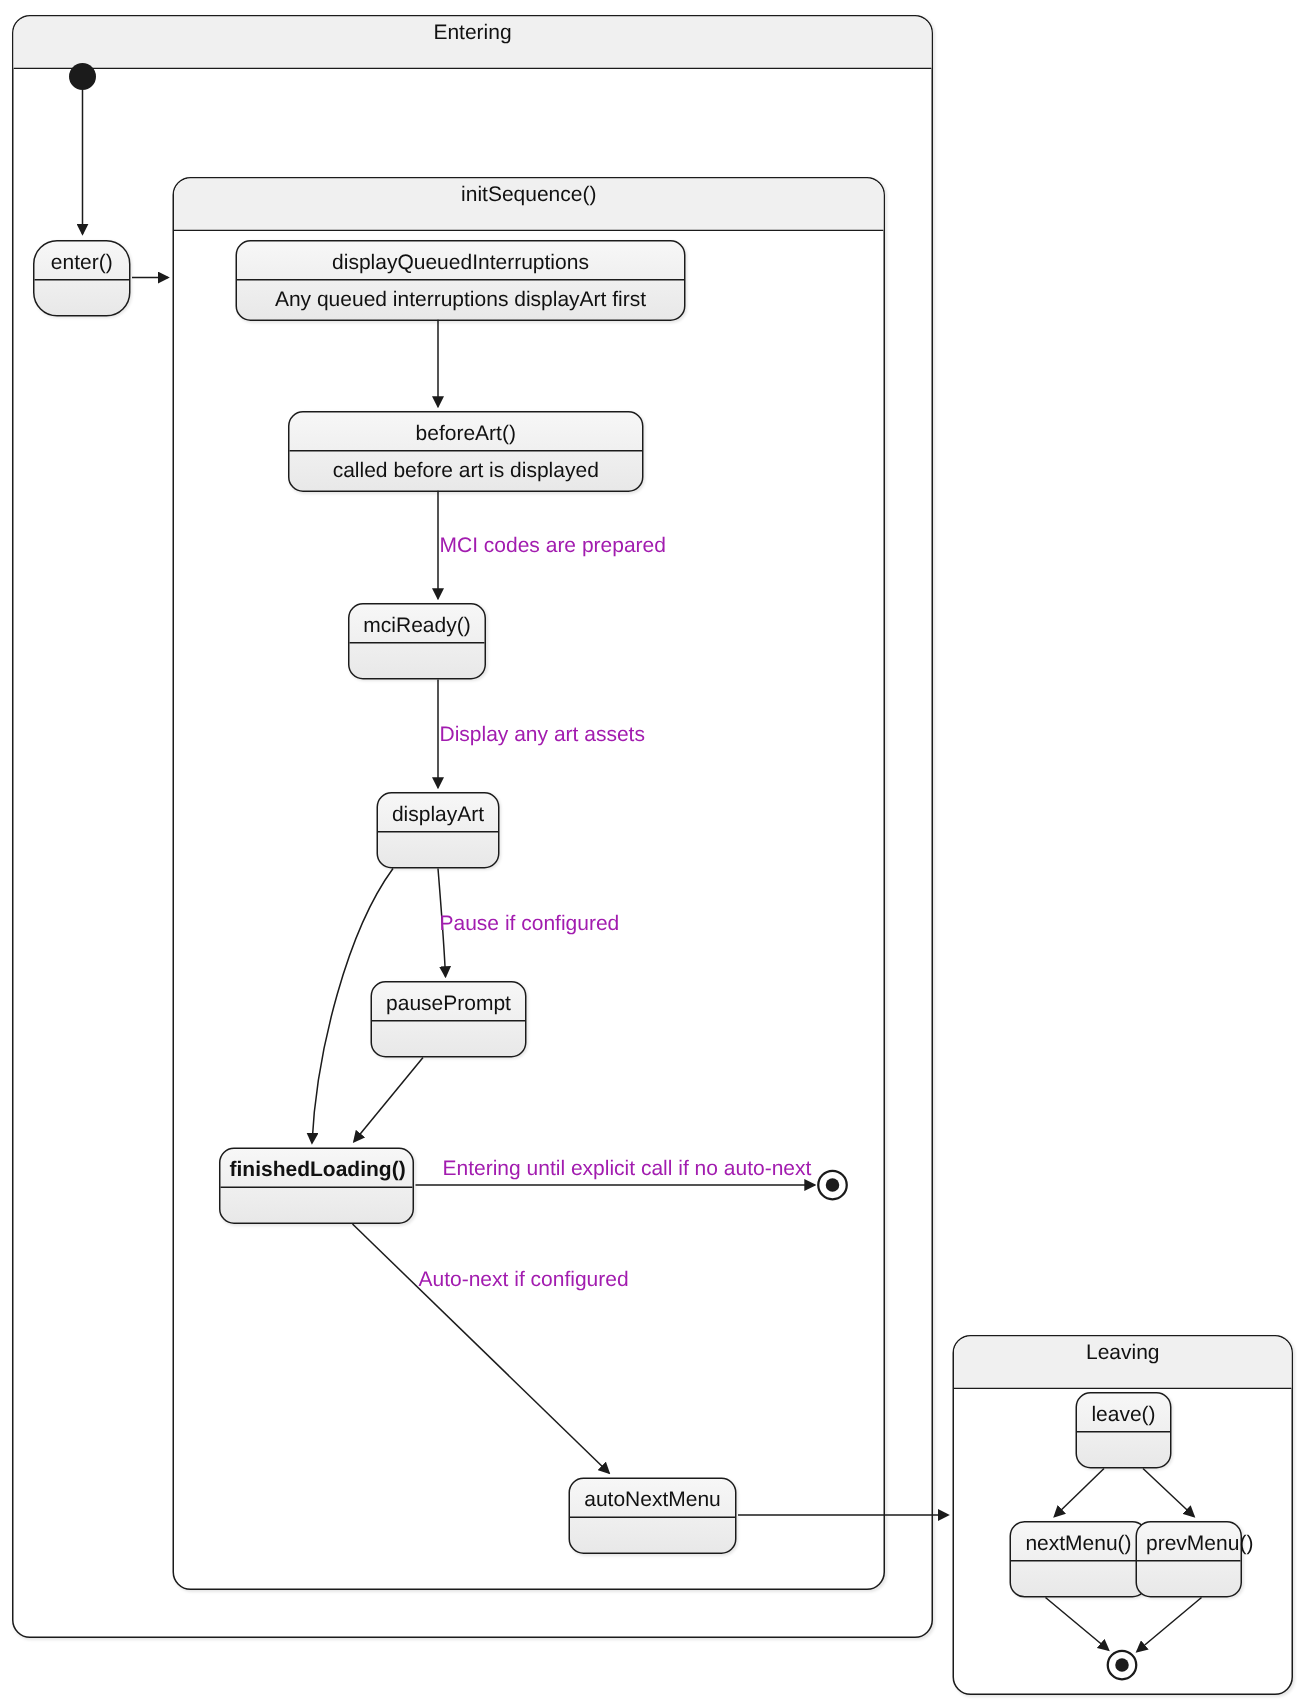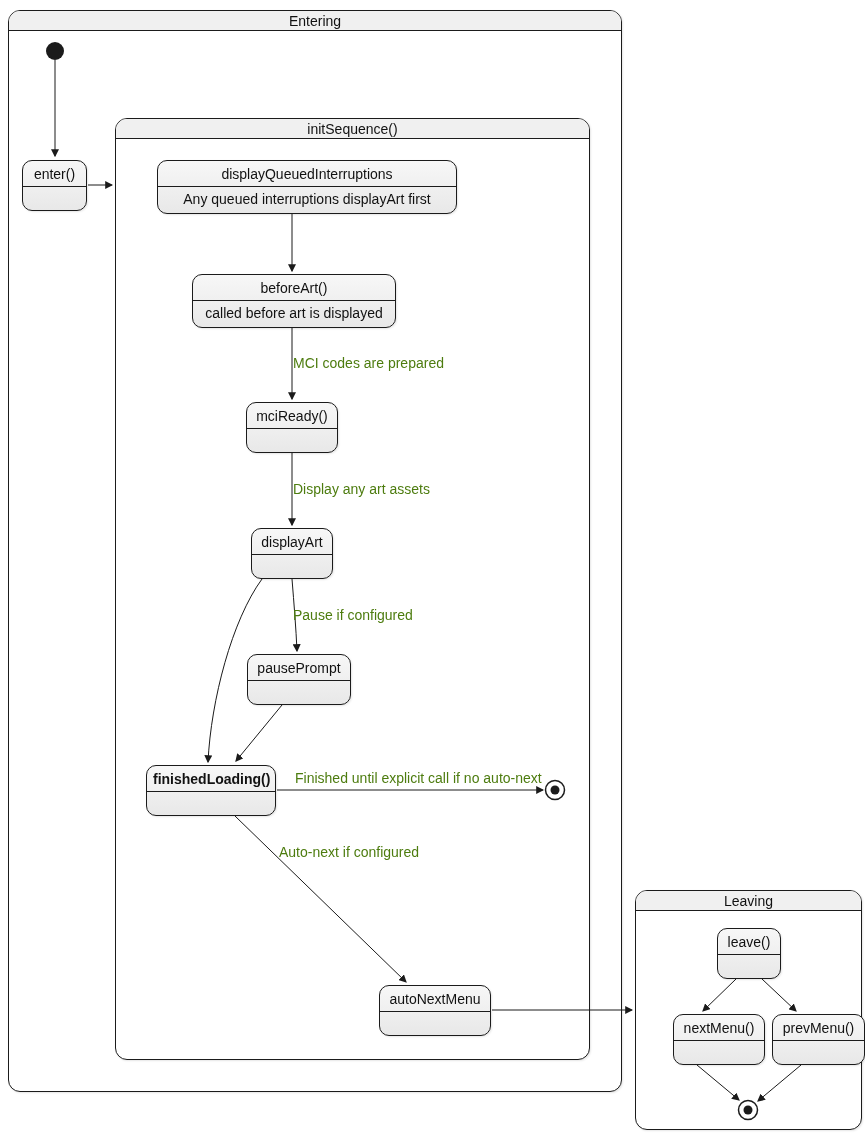--- a/index.html
+++ b/index.html
@@ -7,21 +7,21 @@
   #canvas { position: relative; width: 865px; height: 1136px; background: #ffffff; overflow: hidden; }
 
   .composite {
     position: absolute;
     border: 1px solid #1b1b1b;
     border-radius: 12px;
     background: #ffffff;
     box-shadow: 1px 1px 2px rgba(0,0,0,0.10);
   }
   .composite-title {
-    height: 20px;
+    height: 35px;
     line-height: 20px;
     text-align: center;
     font-size: 14px;
     background: #f0f0f0;
     border-bottom: 1px solid #1b1b1b;
     border-radius: 11px 11px 0 0;
   }
 
   .state {
     position: absolute;
@@ -39,21 +39,21 @@
     white-space: nowrap;
   }
   .state-body { height: 23px; }
   .state-desc { padding: 4px 6px 5px; line-height: 17px; white-space: nowrap; }
 
   .edge-label {
     position: absolute;
     font-size: 14px;
     line-height: 17px;
     white-space: nowrap;
-    color: #4d7c0f;
+    color: #a21caf;
   }
 
   #edges { position: absolute; left: 0; top: 0; width: 865px; height: 1136px; pointer-events: none; }
 </style>
 </head>
 <body>
 
 <div id="canvas">
 
   <div class="composite" style="left:8px; top:10px; width:614px; height:1082px;">
@@ -92,36 +92,36 @@
     <path d="M762,979 L796,1011" stroke="#1b1b1b" stroke-width="1" fill="none" marker-end="url(#ah)"></path>
     <path d="M697,1065 L739,1100" stroke="#1b1b1b" stroke-width="1" fill="none" marker-end="url(#ah)"></path>
     <path d="M801,1065 L758,1101" stroke="#1b1b1b" stroke-width="1" fill="none" marker-end="url(#ah)"></path>
 
     <circle cx="555" cy="790" r="9.5" fill="#ffffff" stroke="#1b1b1b" stroke-width="1.5"></circle>
     <circle cx="555" cy="790" r="4.5" fill="#1b1b1b"></circle>
     <circle cx="748" cy="1110" r="9.5" fill="#ffffff" stroke="#1b1b1b" stroke-width="1.5"></circle>
     <circle cx="748" cy="1110" r="4.5" fill="#1b1b1b"></circle>
   </svg>
 
-  <div class="state" style="left:22px; top:160px; width:65px;">
+  <div class="state" style="left:22px; top:160px; width:65px;border-radius:16px;">
     <div class="state-title">enter()</div>
     <div class="state-body"></div>
   </div>
 
   <div class="state" style="left:157px; top:160px; width:300px;">
     <div class="state-title">displayQueuedInterruptions</div>
     <div class="state-desc">Any queued interruptions displayArt first</div>
   </div>
 
-  <div class="state" style="left:192px; top:274px; width:204px;">
+  <div class="state" style="left:192px; top:274px; width:237px;">
     <div class="state-title">beforeArt()</div>
     <div class="state-desc">called before art is displayed</div>
   </div>
 
-  <div class="state" style="left:246px; top:402px; width:92px;">
+  <div class="state" style="left:232px; top:402px; width:92px;">
     <div class="state-title">mciReady()</div>
     <div class="state-body"></div>
   </div>
 
   <div class="state" style="left:251px; top:528px; width:82px;">
     <div class="state-title">displayArt</div>
     <div class="state-body"></div>
   </div>
 
   <div class="state" style="left:247px; top:654px; width:104px;">
@@ -142,24 +142,24 @@
   <div class="state" style="left:717px; top:928px; width:64px;">
     <div class="state-title">leave()</div>
     <div class="state-body"></div>
   </div>
 
   <div class="state" style="left:648px; top:1014px; width:92px;margin-left:25px;">
     <div class="state-title">nextMenu()</div>
     <div class="state-body"></div>
   </div>
 
-  <div class="state" style="left:757px; top:1014px; width:93px;margin-left:15px;">
+  <div class="state" style="left:757px; top:1014px; width:71px;">
     <div class="state-title">prevMenu()</div>
     <div class="state-body"></div>
   </div>
 
   <div class="edge-label" style="left:293px; top:355px;">MCI codes are prepared</div>
   <div class="edge-label" style="left:293px; top:481px;">Display any art assets</div>
   <div class="edge-label" style="left:293px; top:607px;text-align:center;">Pause if configured</div>
-  <div class="edge-label" style="left:295px; top:770px;">Finished until explicit call if no auto-next</div>
+  <div class="edge-label" style="left:295px; top:770px;">Entering until explicit call if no auto-next</div>
   <div class="edge-label" style="left:279px; top:844px;">Auto-next if configured</div>
 
 </div>
 
 </body></html>

